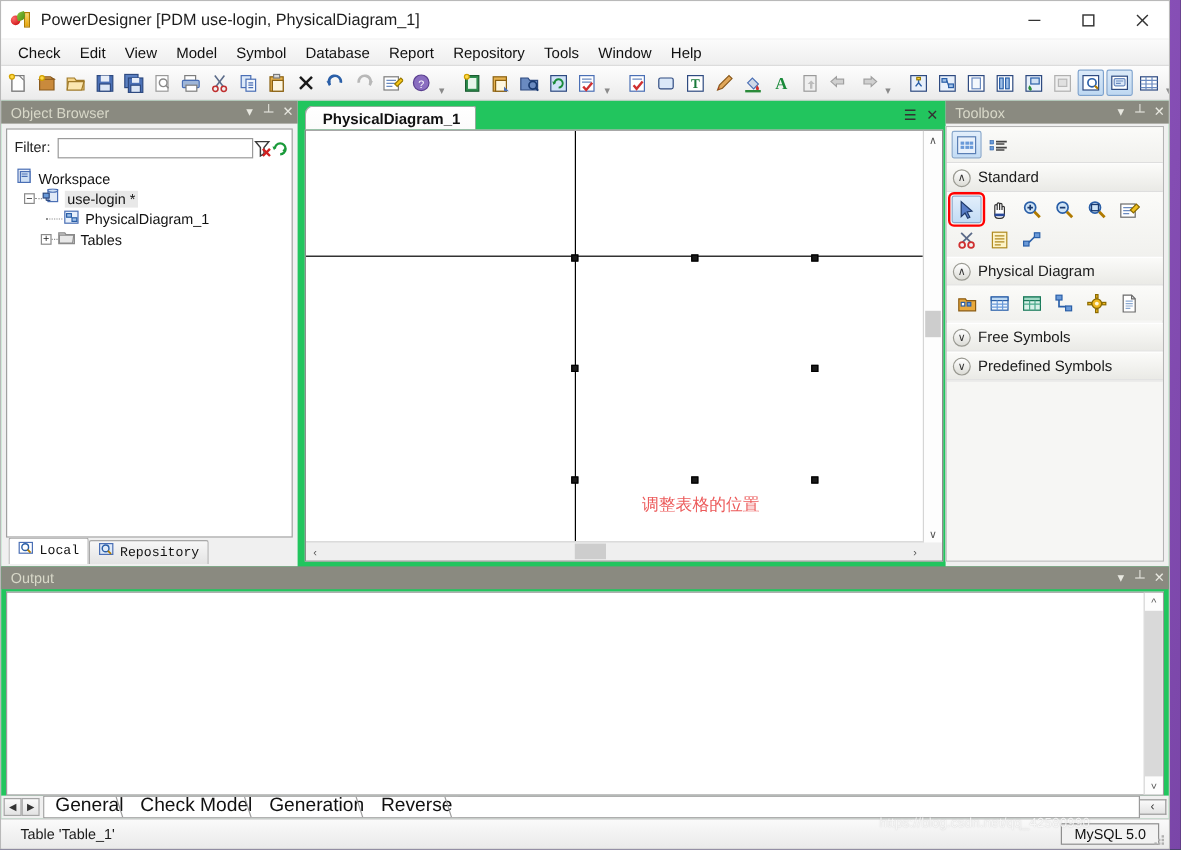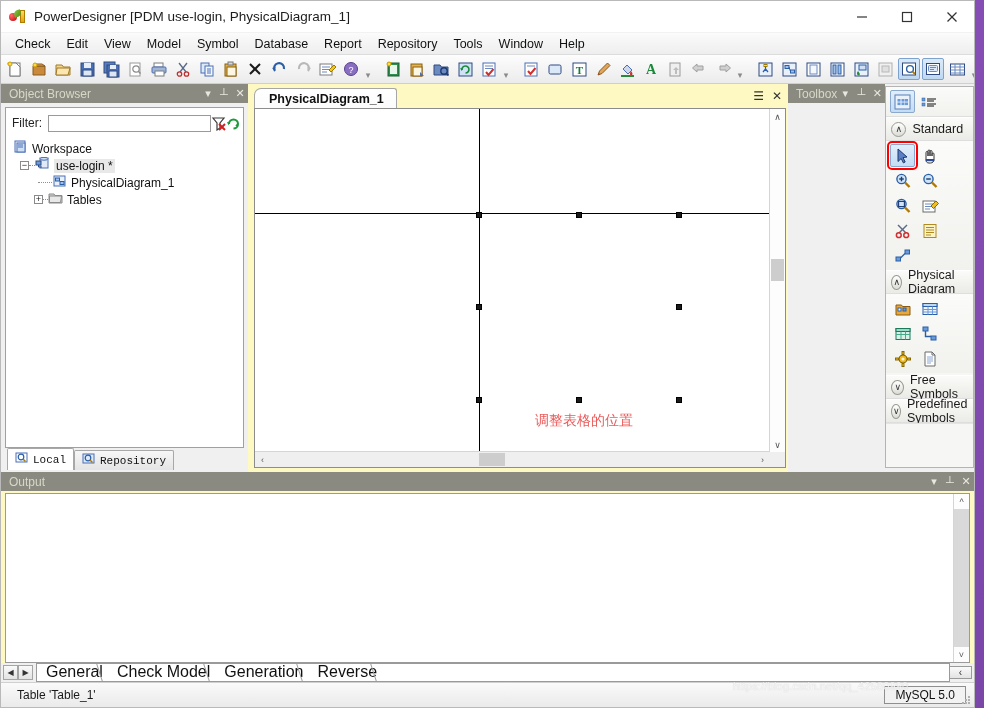--- a/index.html
+++ b/index.html
@@ -94,21 +94,21 @@
     box-sizing: border-box;
   }
   .tbtn.active { border-color:#7da2ce; background: linear-gradient(180deg,#dbeaf9,#bed8f2); }
   .tsep {
     width: 10px; height: 22px; display:flex;align-items:flex-end;justify-content:center;
     color:#8a8a8a; font-size:9px; padding-bottom:1px;
   }
   .tdiv { width:1px;height:20px;background:#cfcfcf;margin:0 4px; }
   
   #work {
-    flex: 1; display: flex; flex-direction: column; background:#fef9c3;
+    flex: 1; display: flex; flex-direction: column; background:#22c55e;
     min-height: 0;
   }
   #upper { display: flex; height: 388px; min-height:388px; }
   
   #browser {
     width: 247px; min-width:247px;
     display: flex; flex-direction: column;
     background: #f0f0f0;
   }
   .panel-header {
@@ -212,21 +212,21 @@
     background:#efefef; border-top:1px solid #d5d5d5;
     display:flex;align-items:center;
   }
   .sb-arrow { width:15px;height:15px;display:flex;align-items:center;justify-content:center;color:#555;font-size:9px; }
   .sb-track { flex:1; position:relative; }
   .sb-thumb { position:absolute; background:#cdcdcd; }
   .corner-box { position:absolute; right:0; bottom:0; width:15px;height:15px;background:#efefef; }
   
   #toolbox {
     width: 186px; min-width:186px;
-    display:flex; 
+    display:flex; flex-direction:column;
     background:#f0f0f0;
   }
   #toolbox-body {
     flex:1; margin:2px 4px 4px 0; border:1px solid #b4b4b4; background:#f6f6f4;
     display:flex;flex-direction:column;
   }
   .tbx-row {
     display:flex; align-items:center; flex-wrap:wrap;
     padding: 3px 4px; gap:2px;
     background: linear-gradient(180deg,#fbfbf9,#f1f1ee);

